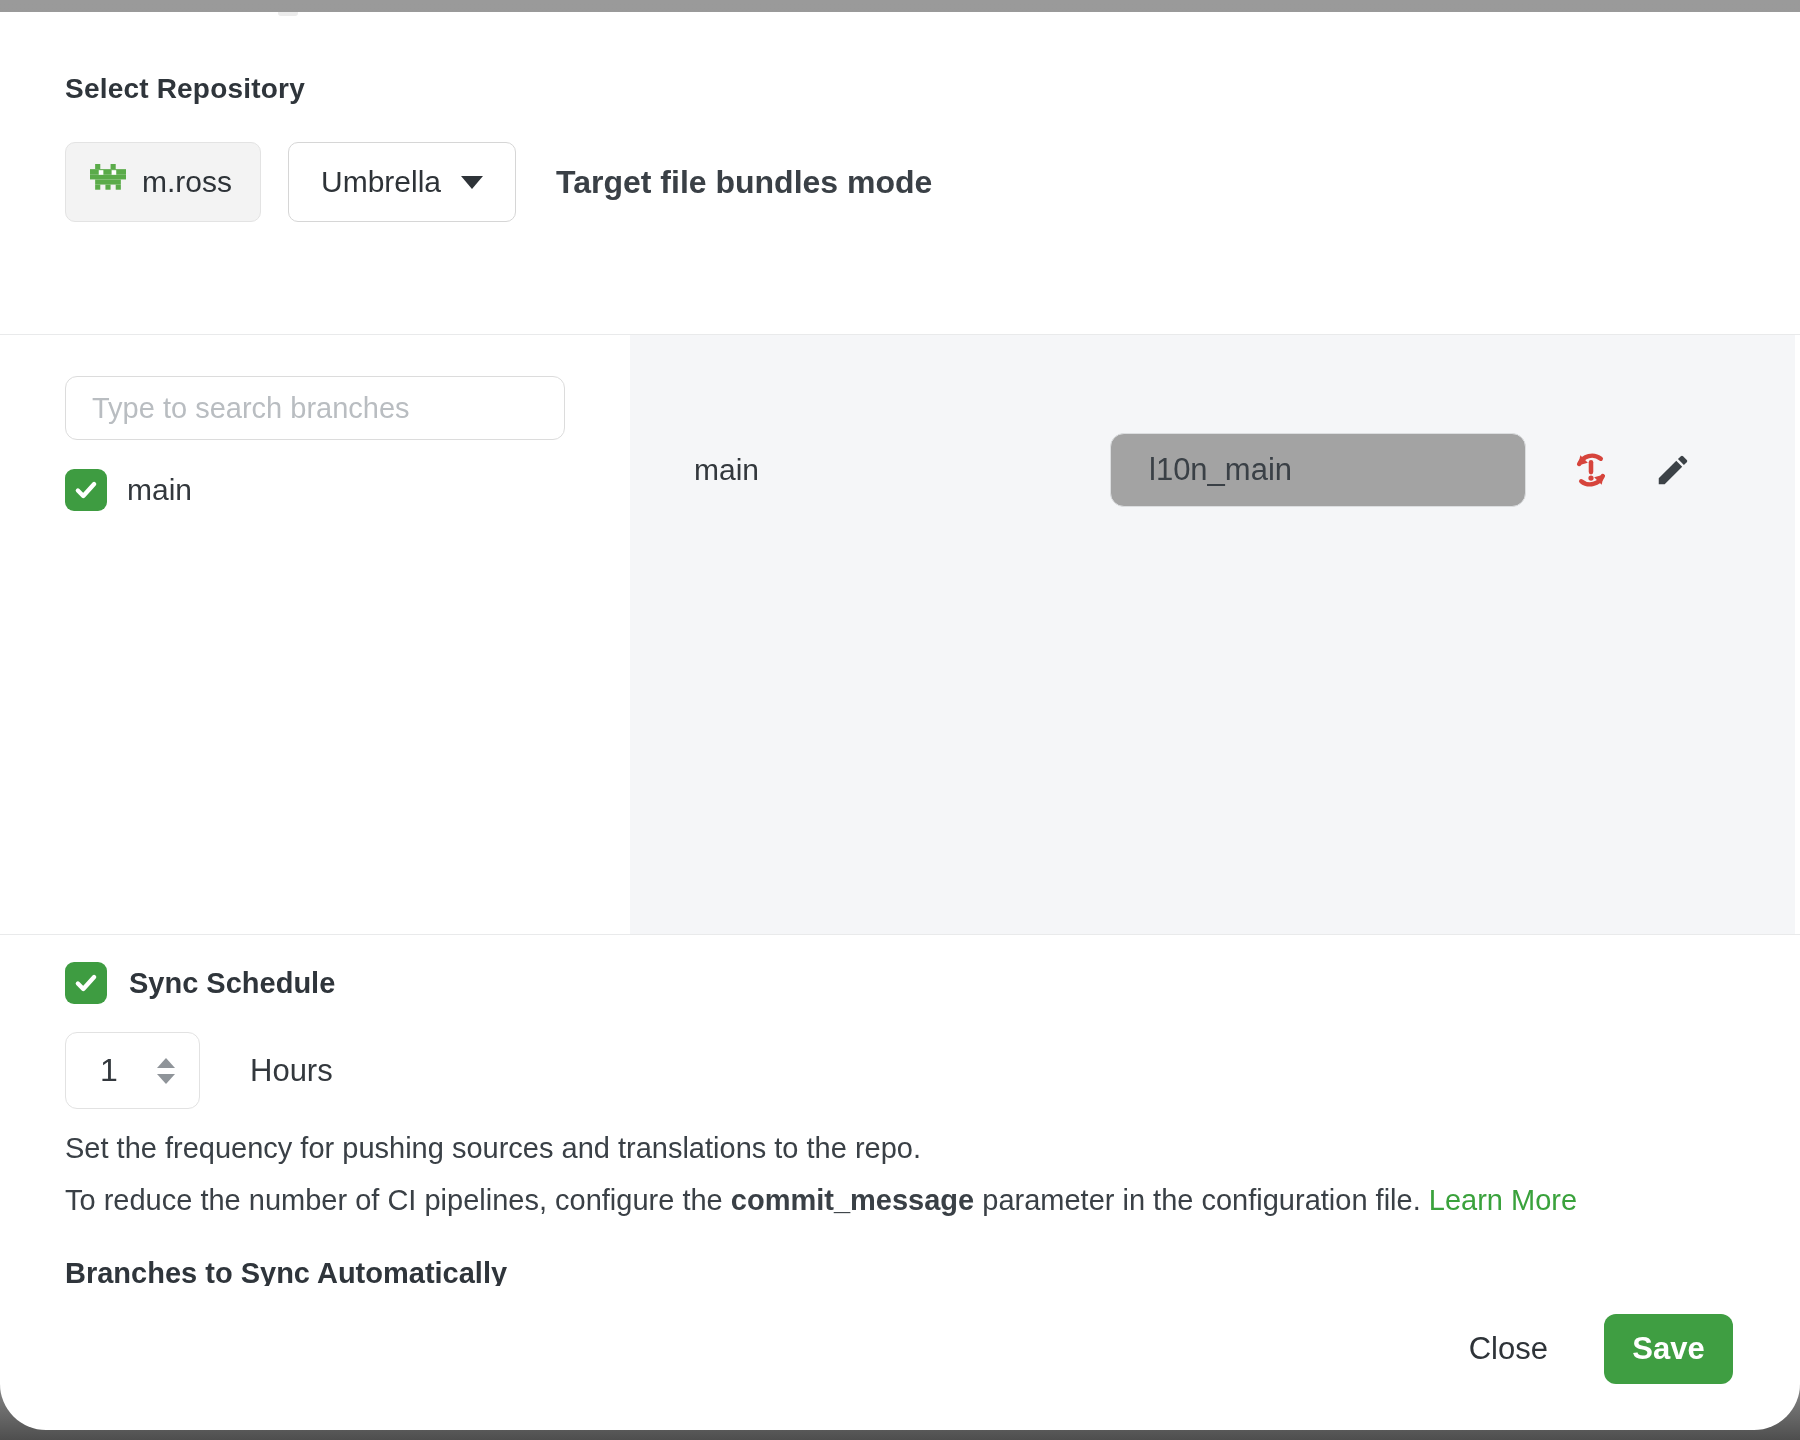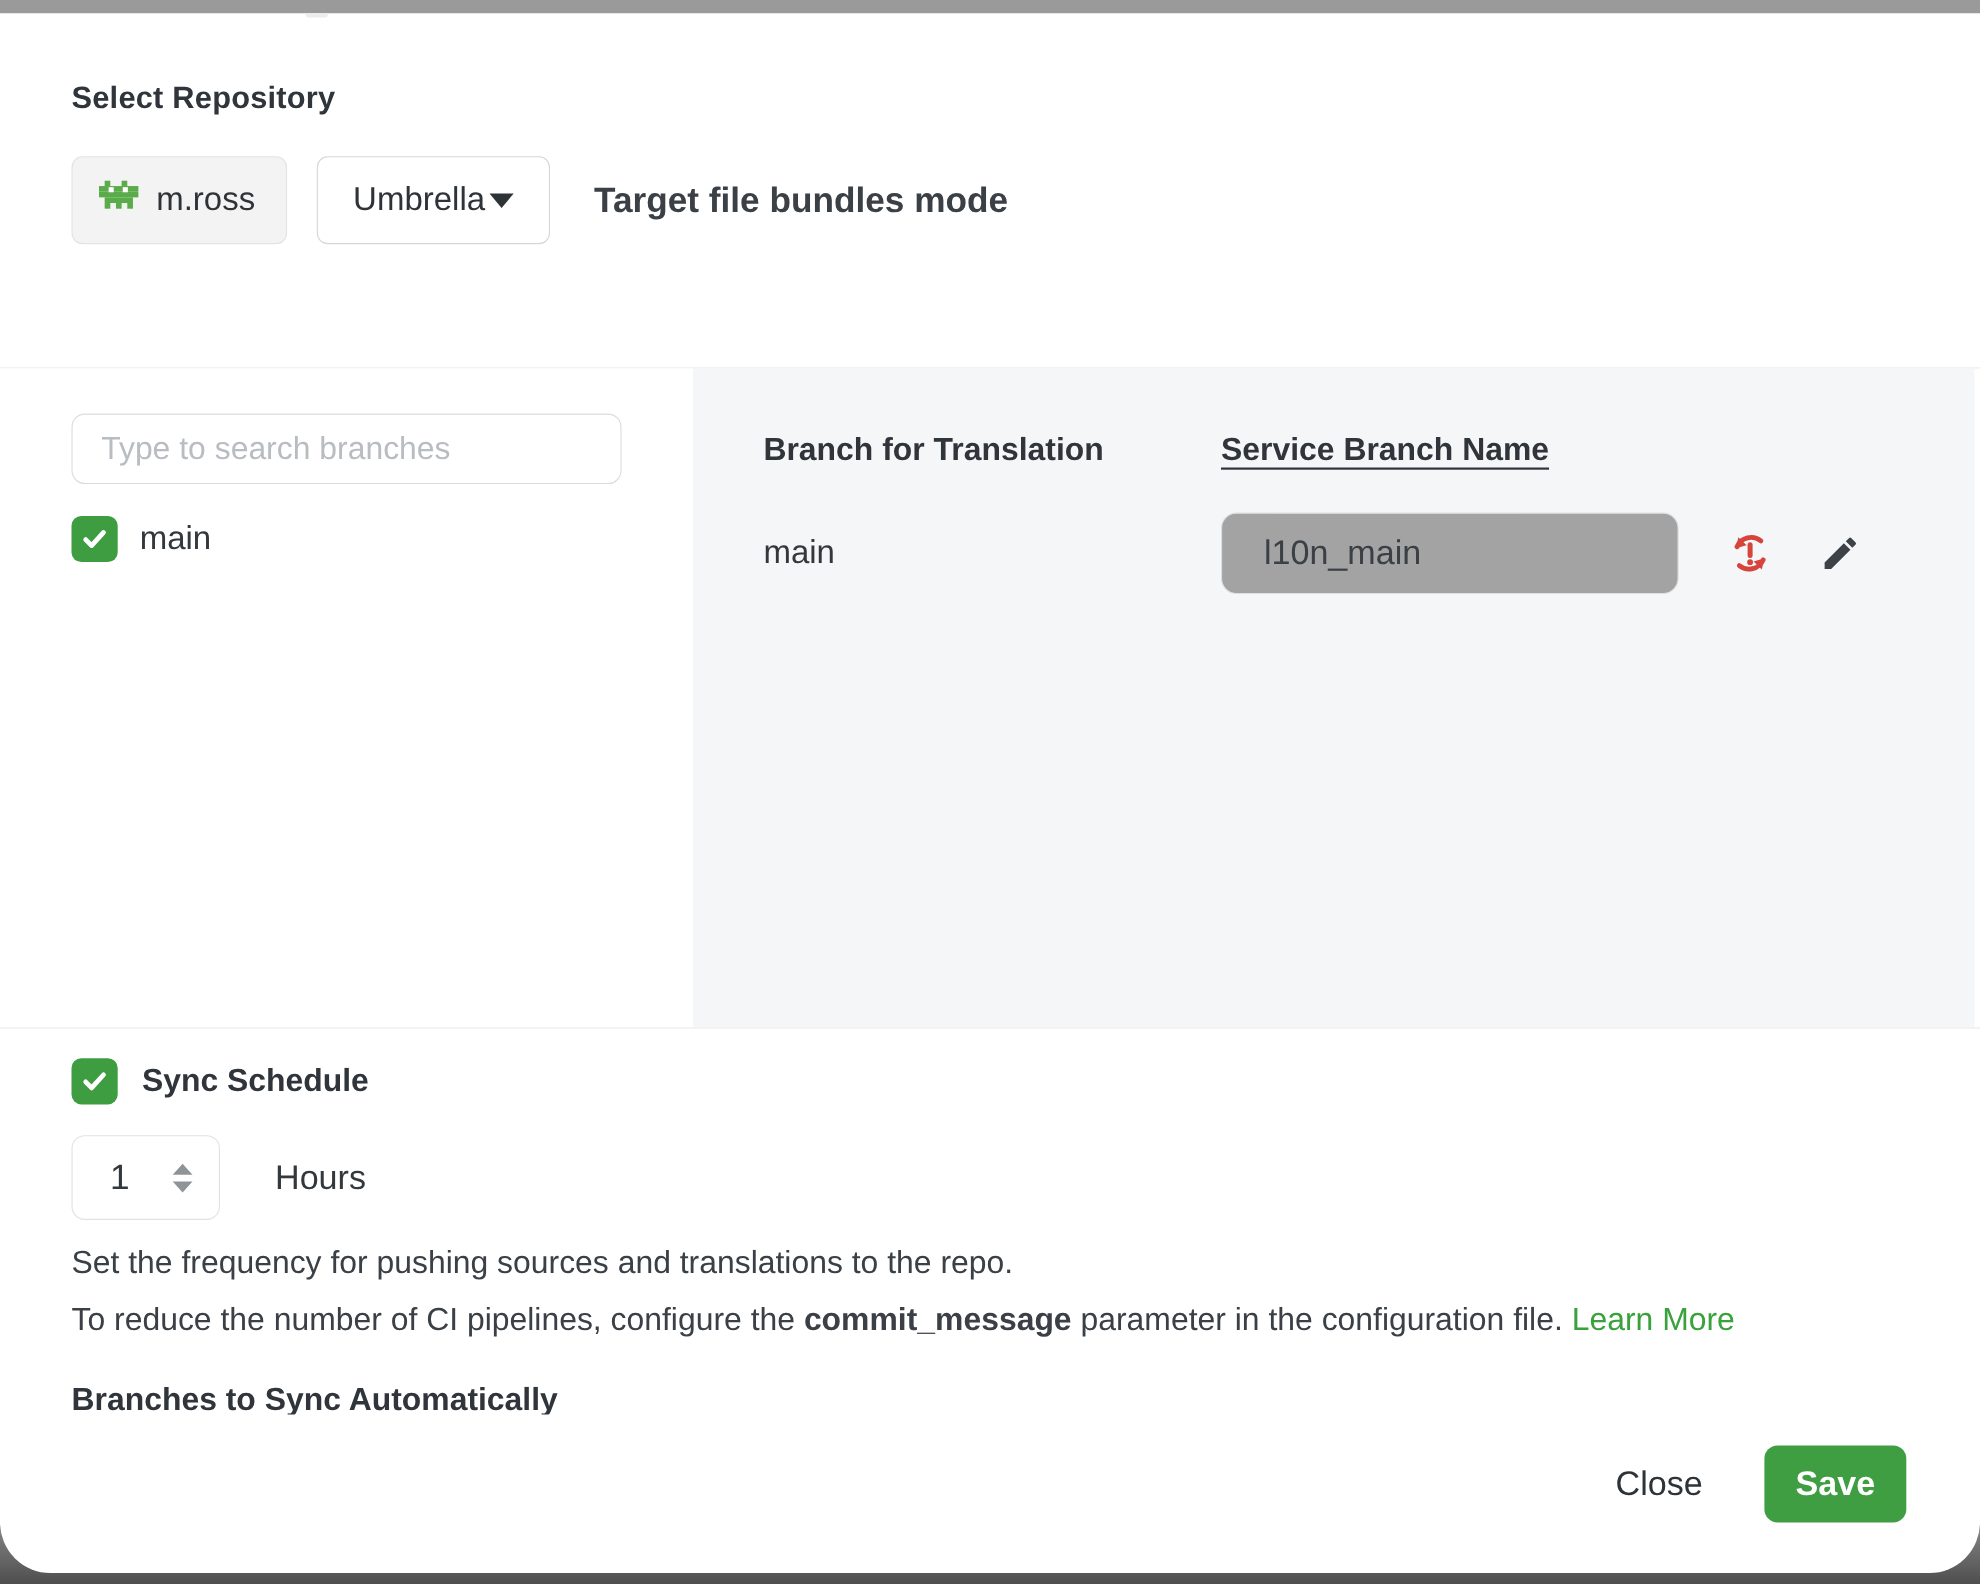--- a/index.html
+++ b/index.html
@@ -29,21 +29,21 @@
   }
   .repo-row { display: flex; align-items: center; margin-top: 36px; height: 80px; }
   .repo-chip {
     display: flex; align-items: center; gap: 16px;
     height: 80px; padding: 0 28px 0 24px;
     background: #f3f3f3; border: 1px solid #e3e3e3; border-radius: 10px;
     cursor: default;
   }
   .repo-chip .chip-label { font-size: 30px; color: #2e3338; font-weight: 400; }
   .org-select {
-    display: flex; align-items: center; gap: 4px;
+    display: flex; align-items: center; gap: 20px;
     height: 80px; padding: 0 32px; margin-left: 27px;
     background: #ffffff; border: 1.5px solid #d6d6d6; border-radius: 10px;
     cursor: pointer;
   }
   .org-select .sel-label { font-size: 30px; color: #2e3338; }
   .caret-down {
     width: 0; height: 0;
     border-left: 11px solid transparent; border-right: 11px solid transparent;
     border-top: 13px solid #2e3338;
   }
@@ -179,24 +179,20 @@
         <div class="checkbox">
           <svg viewBox="0 0 24 24">
             <polyline points="4.5,12.5 9.5,17.5 19.5,6.5" fill="none" stroke="#ffffff" stroke-width="4" stroke-linecap="round" stroke-linejoin="round"></polyline>
           </svg>
         </div>
         <span class="branch-check-label">main</span>
       </div>
     </div>
 
     <div class="branches-right">
-      <div class="grid-headers">
-        <div class="col-branch grid-header-text">Branch for Translation</div>
-        <div class="grid-header-text underlined">Service Branch Name</div>
-      </div>
       <div class="grid-row">
         <div class="col-branch branch-name-cell">main</div>
         <input class="service-branch-input" type="text" value="l10n_main" style="">
         <button class="icon-btn sync-warning" title="">
           <svg viewBox="0 0 24 24">
             <g fill="none" stroke="#d6443c" stroke-width="2.5" stroke-linecap="round">
               <path d="M17.6 5.6 A 8 8 0 0 0 5.2 8.6"></path>
               <path d="M6.4 18.4 A 8 8 0 0 0 18.8 15.4"></path>
             </g>
             <polygon points="5.9,3.6 4.6,9.4 10.2,7.8" fill="#d6443c"></polygon>

